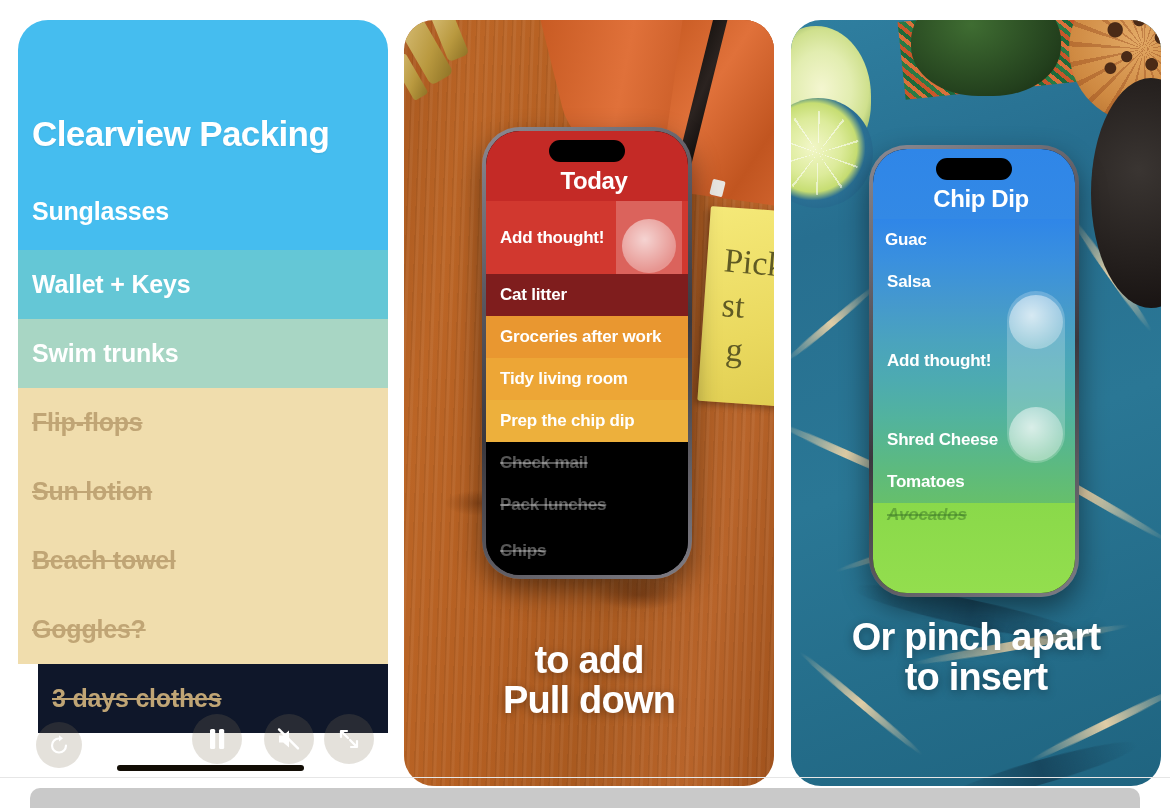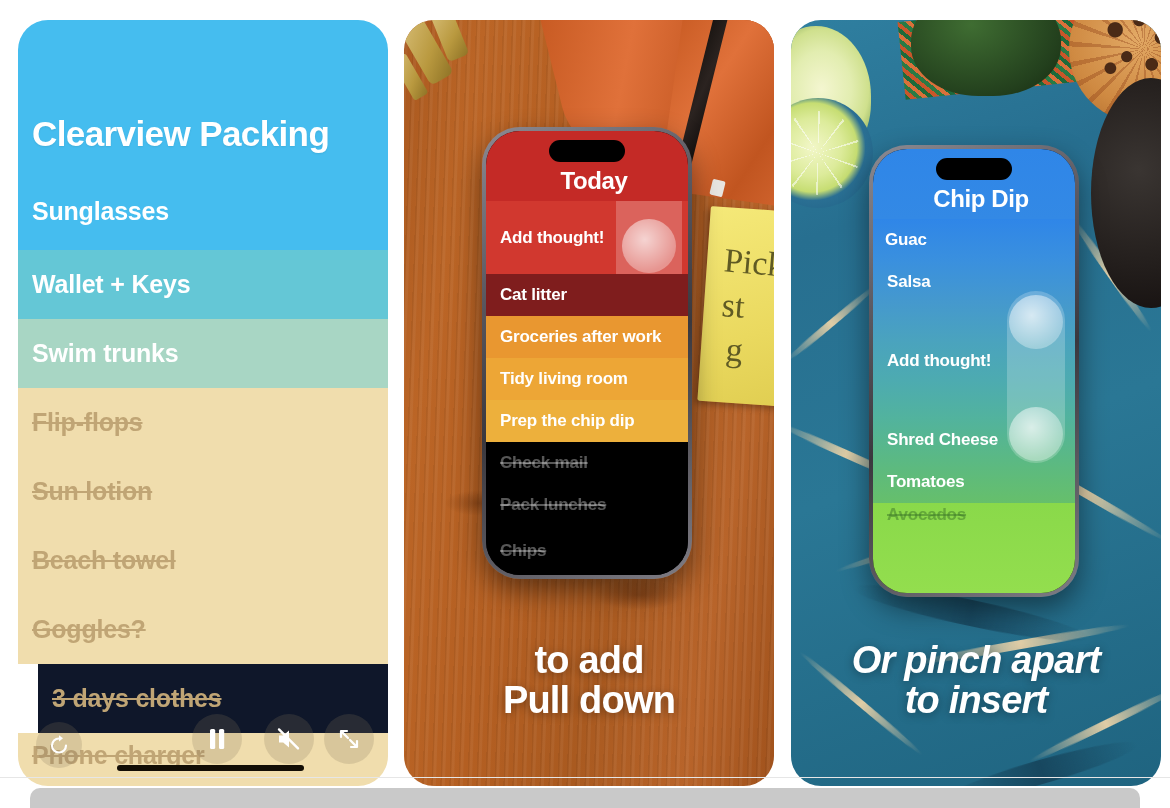--- a/index.html
+++ b/index.html
@@ -274,20 +274,21 @@
   }
   .p-row.muted span {
     color: rgba(255,255,255,.34);
     text-decoration: line-through;
     text-decoration-thickness: 1.5px;
   }
   .p-row.muted-green span {
     color: rgba(60,120,40,.5);
     text-decoration: line-through;
     text-decoration-thickness: 1.5px;
+    font-style: italic;
   }
 
   
   .touch-blob {
     position: absolute;
     border-radius: 50%;
     background: radial-gradient(circle at 42% 38%, rgba(255,255,255,.72), rgba(255,255,255,.32) 70%);
     pointer-events: none;
   }
   .pinch-track {
@@ -365,23 +366,20 @@
       </div>
 
       <div class="band" style="height:69px; background:#f0ddad;">
         <div class="band-item done">Goggles?</div>
       </div>
 
       <div class="band" style="height:69px; background:#0f172a;margin-left:20px;">
         <div class="band-item done">3 days clothes</div>
       </div>
 
-      <div class="band" style="flex:1 1 auto; background:#f0ddad; align-items:flex-start; padding-top:8px;">
-        <div class="band-item done">Phone charger</div>
-      </div>
     </div>
 
     <div class="video-controls">
 
       <div class="vc-btn" id="vc-replay">
         <svg width="24" height="24" viewBox="0 0 24 24">
           <path d="M12 5.5 A7 7 0 1 0 19 12.5" fill="none" stroke="#ffffff" stroke-width="2.2" stroke-linecap="round"></path>
           <path d="M12 2.2 L12 8.4 L16 5.3 Z" fill="#ffffff"></path>
         </svg>
       </div>
@@ -566,21 +564,21 @@
             <span>Avocados</span>
           </div>
         </div>
 
         <div class="pinch-track" style="right:10px; top:142px; width:58px; height:172px;"></div>
         <div class="touch-blob" style="right:12px; top:146px; width:54px; height:54px;"></div>
         <div class="touch-blob" style="right:12px; top:258px; width:54px; height:54px;"></div>
       </div>
     </div>
 
-    <div class="caption" style="top:620px;font-style:italic;">
+    <div class="caption" style="top:597px;">
       <div>Or pinch apart</div>
       <div>to insert</div>
     </div>
   </div>
 
   <div id="bottom-divider"></div>
   <div id="bottom-strip"></div>
 
 </div>
 

